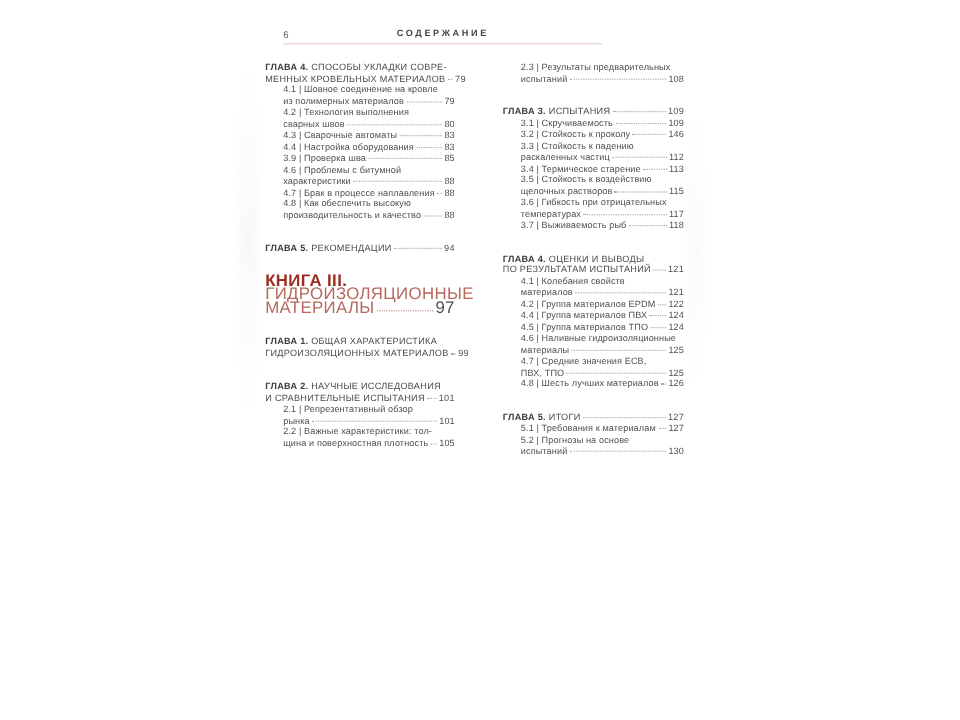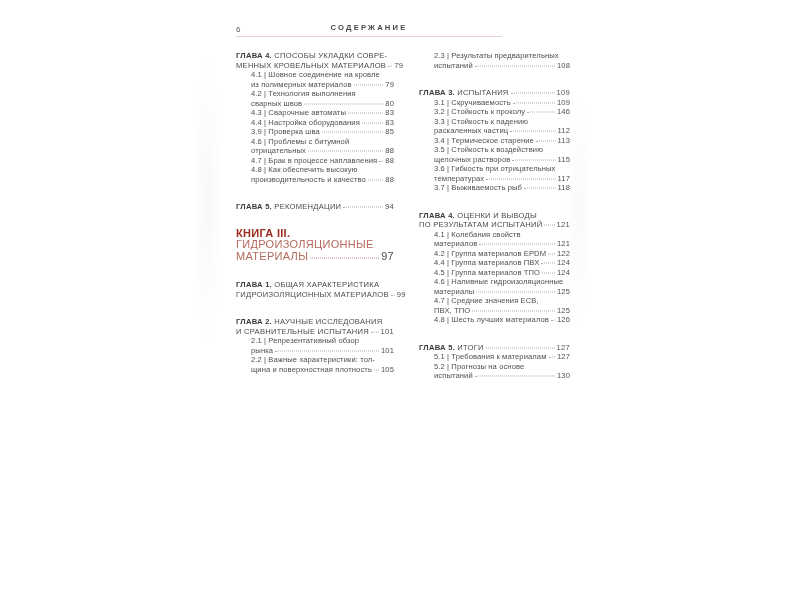--- a/index.html
+++ b/index.html
@@ -54,21 +54,21 @@
     color: #474747;
   }
   .col {
     position: absolute;
     top: 51px;
     font-size: 7.6px;
     line-height: 9.5px;
     color: #4f4f4f;
     letter-spacing: 0.1px;
   }
-  .col.left  { left: 236px; width: 158px; }
+  .col.left  { left: 221px; width: 158px; }
   .col.right { left: 419px; width: 151px; }
 
   .entry .line {
     display: flex;
     align-items: baseline;
   }
   .entry .txt { white-space: nowrap; }
   .entry.sub .line { padding-left: 15px; }
 
   .entry.chapter {
@@ -77,21 +77,21 @@
     color: #4a4a4a;
   }
   .entry.chapter:first-child { margin-top: 0; }
   .entry .b {
     font-weight: 700;
     color: #3a3a3a;
   }
   .entry.book {
     margin-top: 16px;
     margin-bottom: 5px;
-    font-size: 11px;
+    font-size: 14px;
     line-height: 11.5px;
     letter-spacing: 0.3px;
     color: #b4695c;
   }
   .entry.book .b {
     font-weight: 700;
     color: #9b2d20;
   }
   .dots {
     flex: 1 1 auto;
@@ -165,21 +165,21 @@
           <span class="txt">3.9 | Проверка шва</span>
           <span class="dots"></span>
           <span class="pg">85</span>
         </div>
       </div>
       <div class="entry sub">
         <div class="line">
           <span class="txt">4.6 | Проблемы с битумной</span>
         </div>
         <div class="line">
-          <span class="txt">отрицательных</span>
+          <span class="txt">характеристики</span>
           <span class="dots"></span>
           <span class="pg">88</span>
         </div>
       </div>
       <div class="entry sub">
         <div class="line">
           <span class="txt">4.7 | Брак в процессе наплавления</span>
           <span class="dots"></span>
           <span class="pg">88</span>
         </div>

